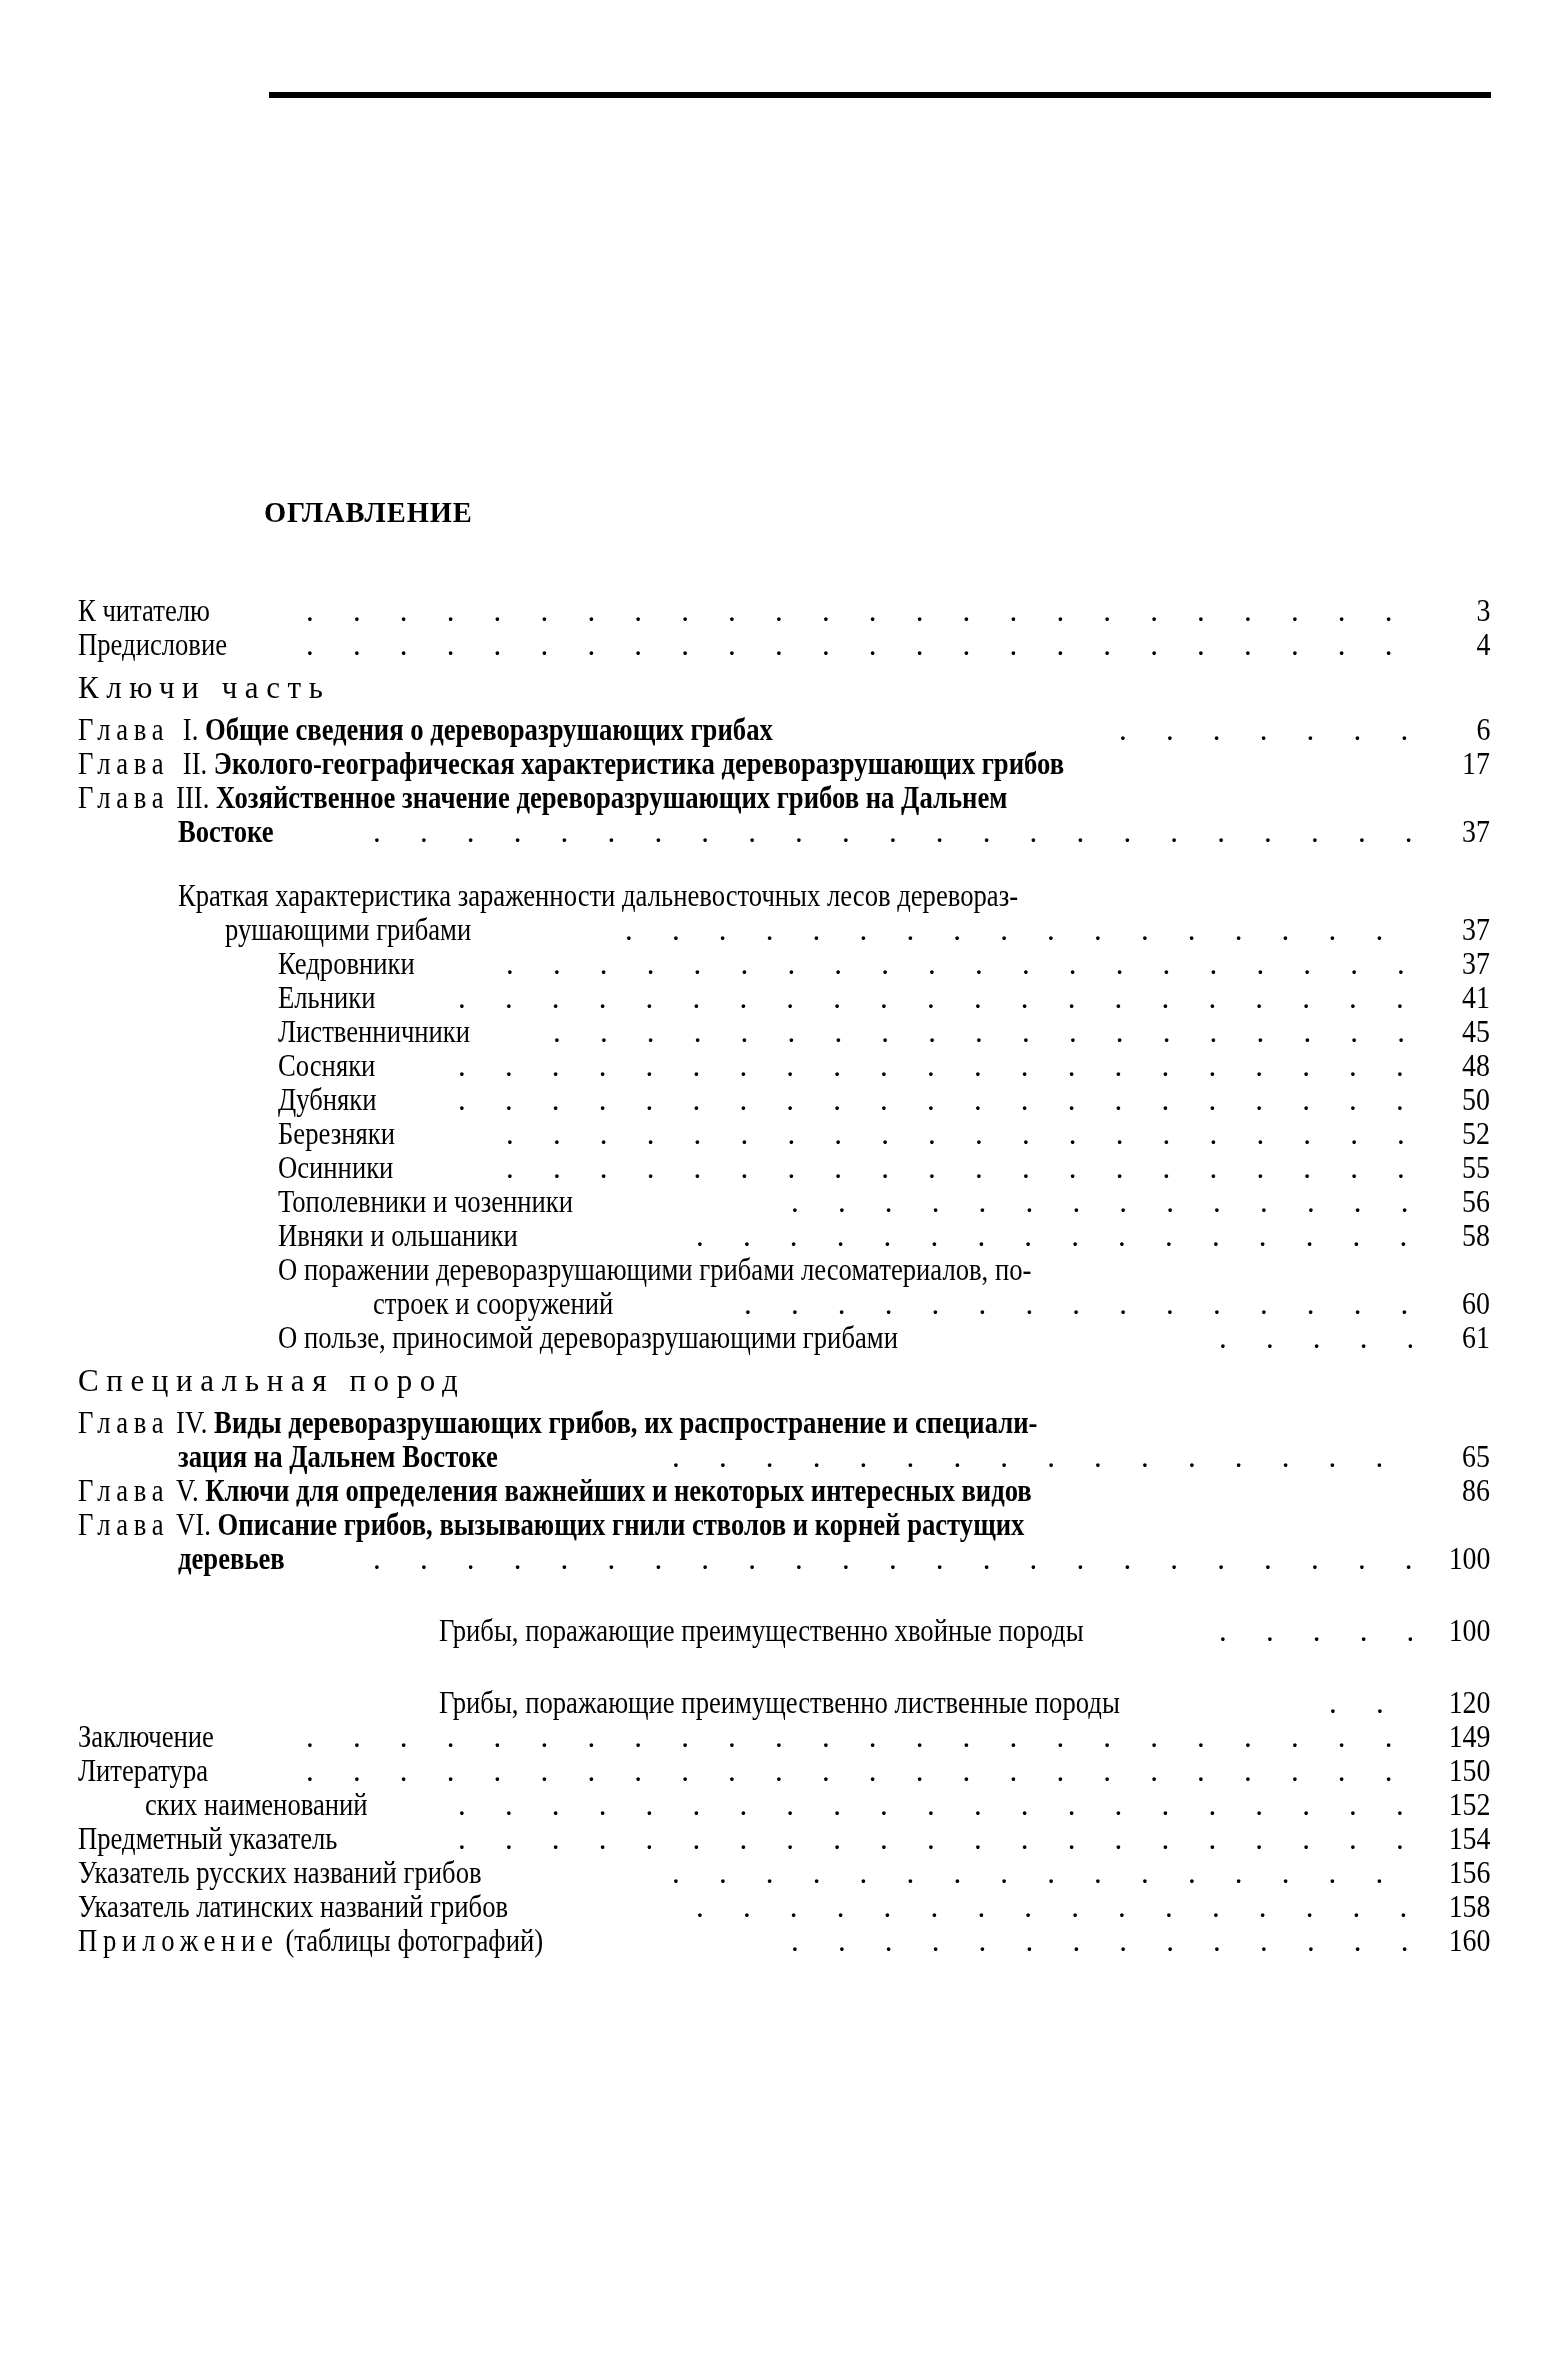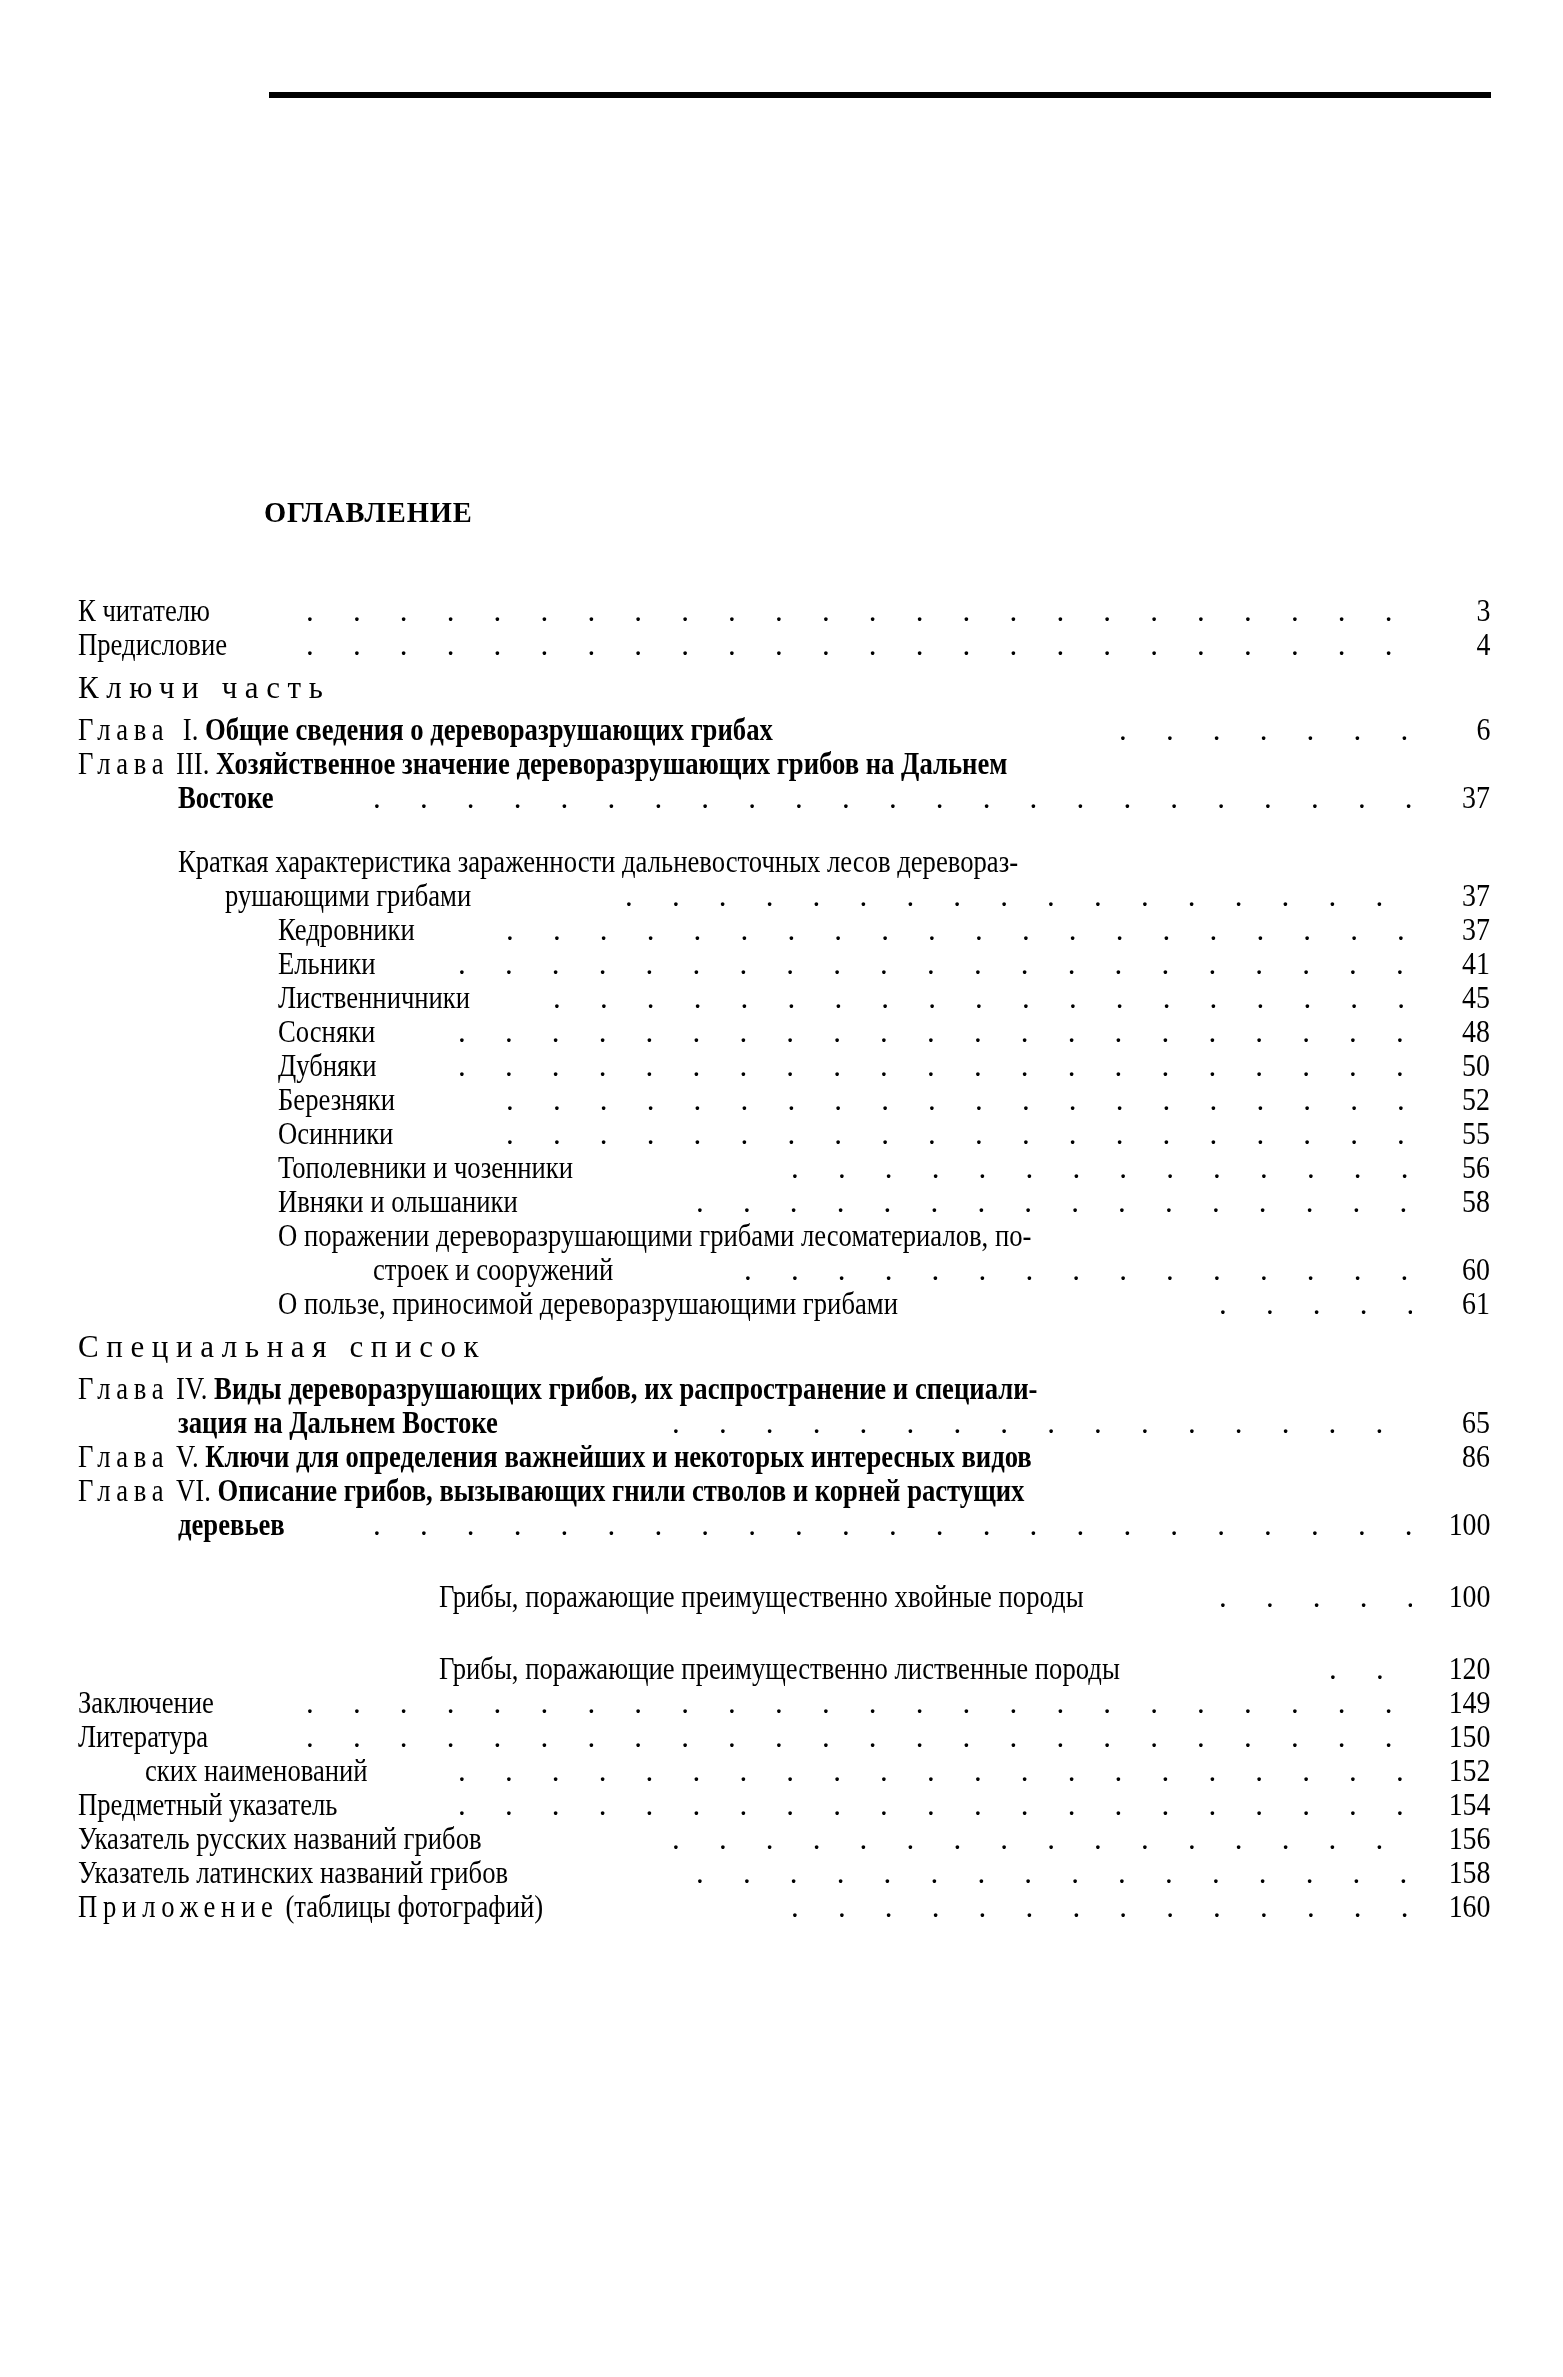--- a/index.html
+++ b/index.html
@@ -49,20 +49,24 @@
   <div class="gap-sm"></div>
   <div class="part">Ключи часть</div>
   <div class="gap-sm"></div>
 
   <div class="row">
     <span class="txt"><span class="spaced">Глава</span> &nbsp;<span>I.</span> <span class="b">Общие сведения о дереворазрушающих грибах</span></span>
     <span class="leader" style="left:1041px"><span>. . . . . . . . . . . . . . . . . . . . . . . . . . . . . . . . . . . . . . . . . . . . . . . . . . . . . . . . . . . . . . . .</span></span>
     <span class="pg"><span>6</span></span>
   </div>
   <div class="row">
+    <span class="txt"><span class="spaced">Глава</span> &nbsp;<span>II.</span> <span class="b">Эколого-географическая характеристика дереворазрушающих грибов</span></span>
+    <span class="pg"><span>17</span></span>
+  </div>
+  <div class="row">
     <span class="txt"><span class="spaced">Глава</span> <span>III.</span> <span class="b">Хозяйственное значение дереворазрушающих грибов на Дальнем</span></span>
   </div>
   <div class="row i1">
     <span class="txt b">Востоке</span>
     <span class="leader" style="left:295px"><span>. . . . . . . . . . . . . . . . . . . . . . . . . . . . . . . . . . . . . . . . . . . . . . . . . . . . . . . . . . . . . . . .</span></span>
     <span class="pg"><span>37</span></span>
   </div>
 
   <div class="gap-md"></div>
 
@@ -128,21 +132,21 @@
     <span class="leader" style="left:666px"><span>. . . . . . . . . . . . . . . . . . . . . . . . . . . . . . . . . . . . . . . . . . . . . . . . . . . . . . . . . . . . . . . .</span></span>
     <span class="pg"><span>60</span></span>
   </div>
   <div class="row i2">
     <span class="txt">О пользе, приносимой дереворазрушающими грибами</span>
     <span class="leader" style="left:1141px"><span>. . . . . . . . . . . . . . . . . . . . . . . . . . . . . . . . . . . . . . . . . . . . . . . . . . . . . . . . . . . . . . . .</span></span>
     <span class="pg"><span>61</span></span>
   </div>
 
   <div class="gap-sm"></div>
-  <div class="part">Специальная список</div>
+  <div class="part">Специальная пород</div>
   <div class="gap-sm"></div>
 
   <div class="row">
     <span class="txt"><span class="spaced">Глава</span> <span>IV.</span> <span class="b">Виды дереворазрушающих грибов, их распространение и специали-</span></span>
   </div>
   <div class="row i1">
     <span class="txt b">зация на Дальнем Востоке</span>
     <span class="leader" style="left:594px"><span>. . . . . . . . . . . . . . . . . . . . . . . . . . . . . . . . . . . . . . . . . . . . . . . . . . . . . . . . . . . . . . . .</span></span>
     <span class="pg"><span>65</span></span>
   </div>

